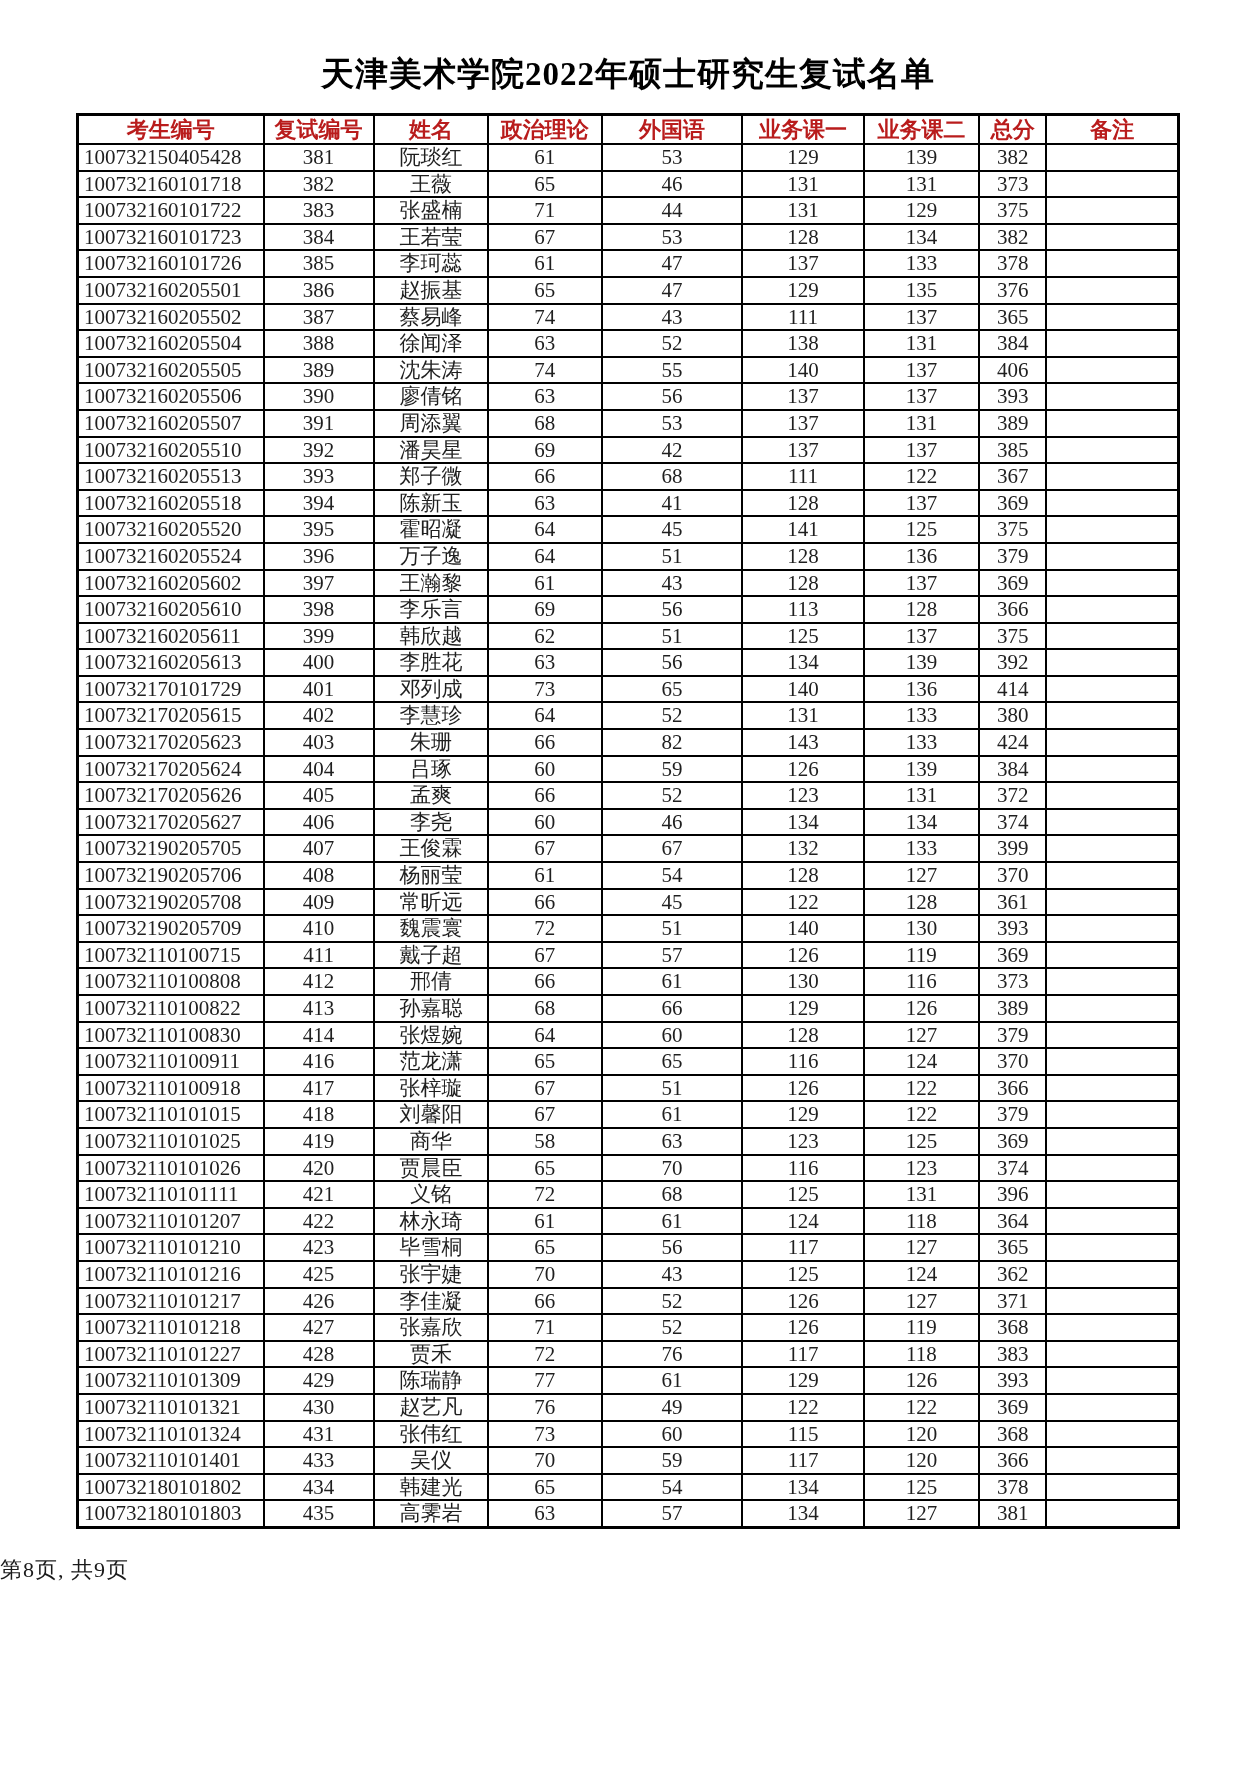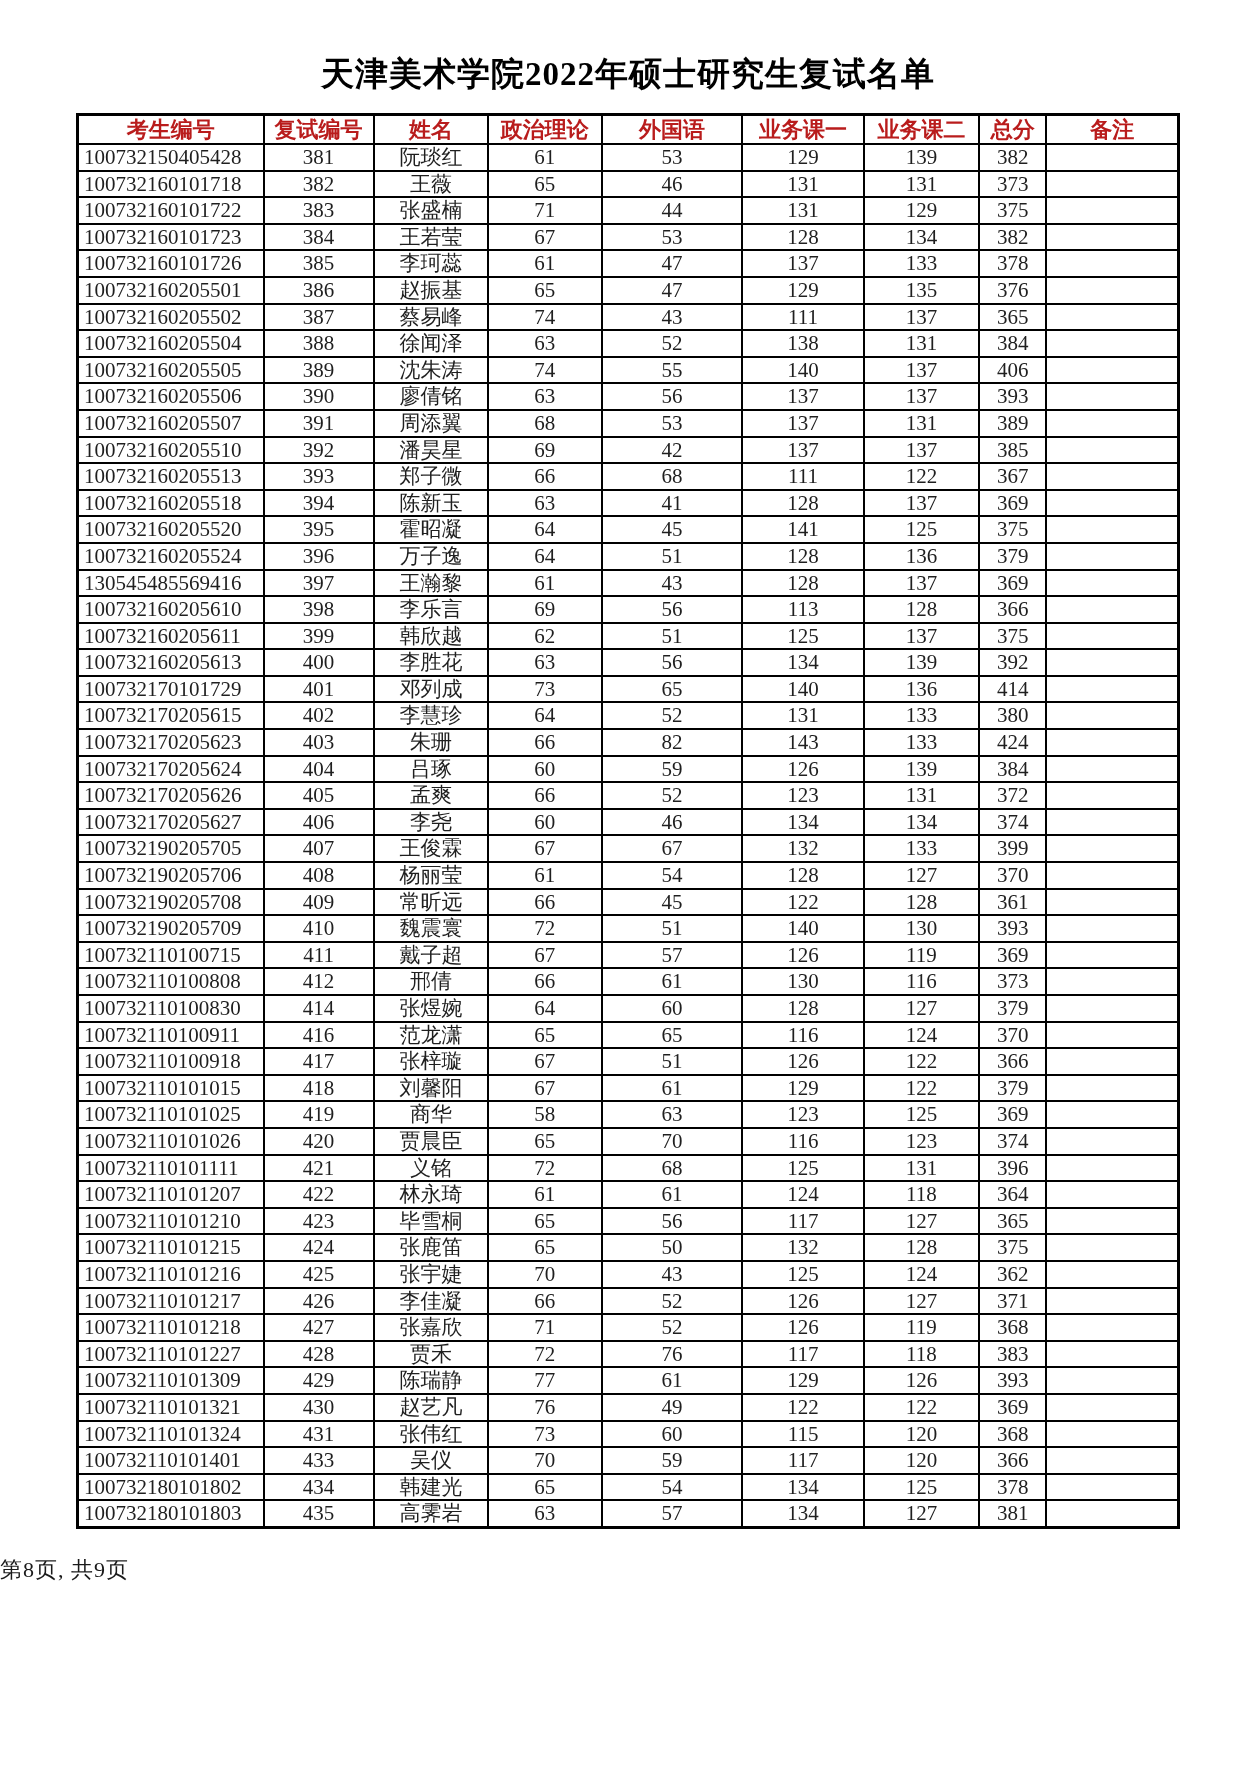--- a/index.html
+++ b/index.html
@@ -278,21 +278,21 @@
           <td class="col-retest_no">396</td>
           <td class="col-name">万子逸</td>
           <td class="col-politics">64</td>
           <td class="col-foreign_language">51</td>
           <td class="col-course1">128</td>
           <td class="col-course2">136</td>
           <td class="col-total">379</td>
           <td class="col-remarks"></td>
         </tr>
         <tr>
-          <td class="col-candidate_no">130545485569416</td>
+          <td class="col-candidate_no">100732160205602</td>
           <td class="col-retest_no">397</td>
           <td class="col-name">王瀚黎</td>
           <td class="col-politics">61</td>
           <td class="col-foreign_language">43</td>
           <td class="col-course1">128</td>
           <td class="col-course2">137</td>
           <td class="col-total">369</td>
           <td class="col-remarks"></td>
         </tr>
         <tr>
@@ -454,20 +454,31 @@
           <td class="col-retest_no">412</td>
           <td class="col-name">邢倩</td>
           <td class="col-politics">66</td>
           <td class="col-foreign_language">61</td>
           <td class="col-course1">130</td>
           <td class="col-course2">116</td>
           <td class="col-total">373</td>
           <td class="col-remarks"></td>
         </tr>
         <tr>
+          <td class="col-candidate_no">100732110100822</td>
+          <td class="col-retest_no">413</td>
+          <td class="col-name">孙嘉聪</td>
+          <td class="col-politics">68</td>
+          <td class="col-foreign_language">66</td>
+          <td class="col-course1">129</td>
+          <td class="col-course2">126</td>
+          <td class="col-total">389</td>
+          <td class="col-remarks"></td>
+        </tr>
+        <tr>
           <td class="col-candidate_no">100732110100830</td>
           <td class="col-retest_no">414</td>
           <td class="col-name">张煜婉</td>
           <td class="col-politics">64</td>
           <td class="col-foreign_language">60</td>
           <td class="col-course1">128</td>
           <td class="col-course2">127</td>
           <td class="col-total">379</td>
           <td class="col-remarks"></td>
         </tr>
@@ -553,31 +564,20 @@
           <td class="col-retest_no">423</td>
           <td class="col-name">毕雪桐</td>
           <td class="col-politics">65</td>
           <td class="col-foreign_language">56</td>
           <td class="col-course1">117</td>
           <td class="col-course2">127</td>
           <td class="col-total">365</td>
           <td class="col-remarks"></td>
         </tr>
         <tr>
-          <td class="col-candidate_no">100732110101215</td>
-          <td class="col-retest_no">424</td>
-          <td class="col-name">张鹿笛</td>
-          <td class="col-politics">65</td>
-          <td class="col-foreign_language">50</td>
-          <td class="col-course1">132</td>
-          <td class="col-course2">128</td>
-          <td class="col-total">375</td>
-          <td class="col-remarks"></td>
-        </tr>
-        <tr>
           <td class="col-candidate_no">100732110101216</td>
           <td class="col-retest_no">425</td>
           <td class="col-name">张宇婕</td>
           <td class="col-politics">70</td>
           <td class="col-foreign_language">43</td>
           <td class="col-course1">125</td>
           <td class="col-course2">124</td>
           <td class="col-total">362</td>
           <td class="col-remarks"></td>
         </tr>

